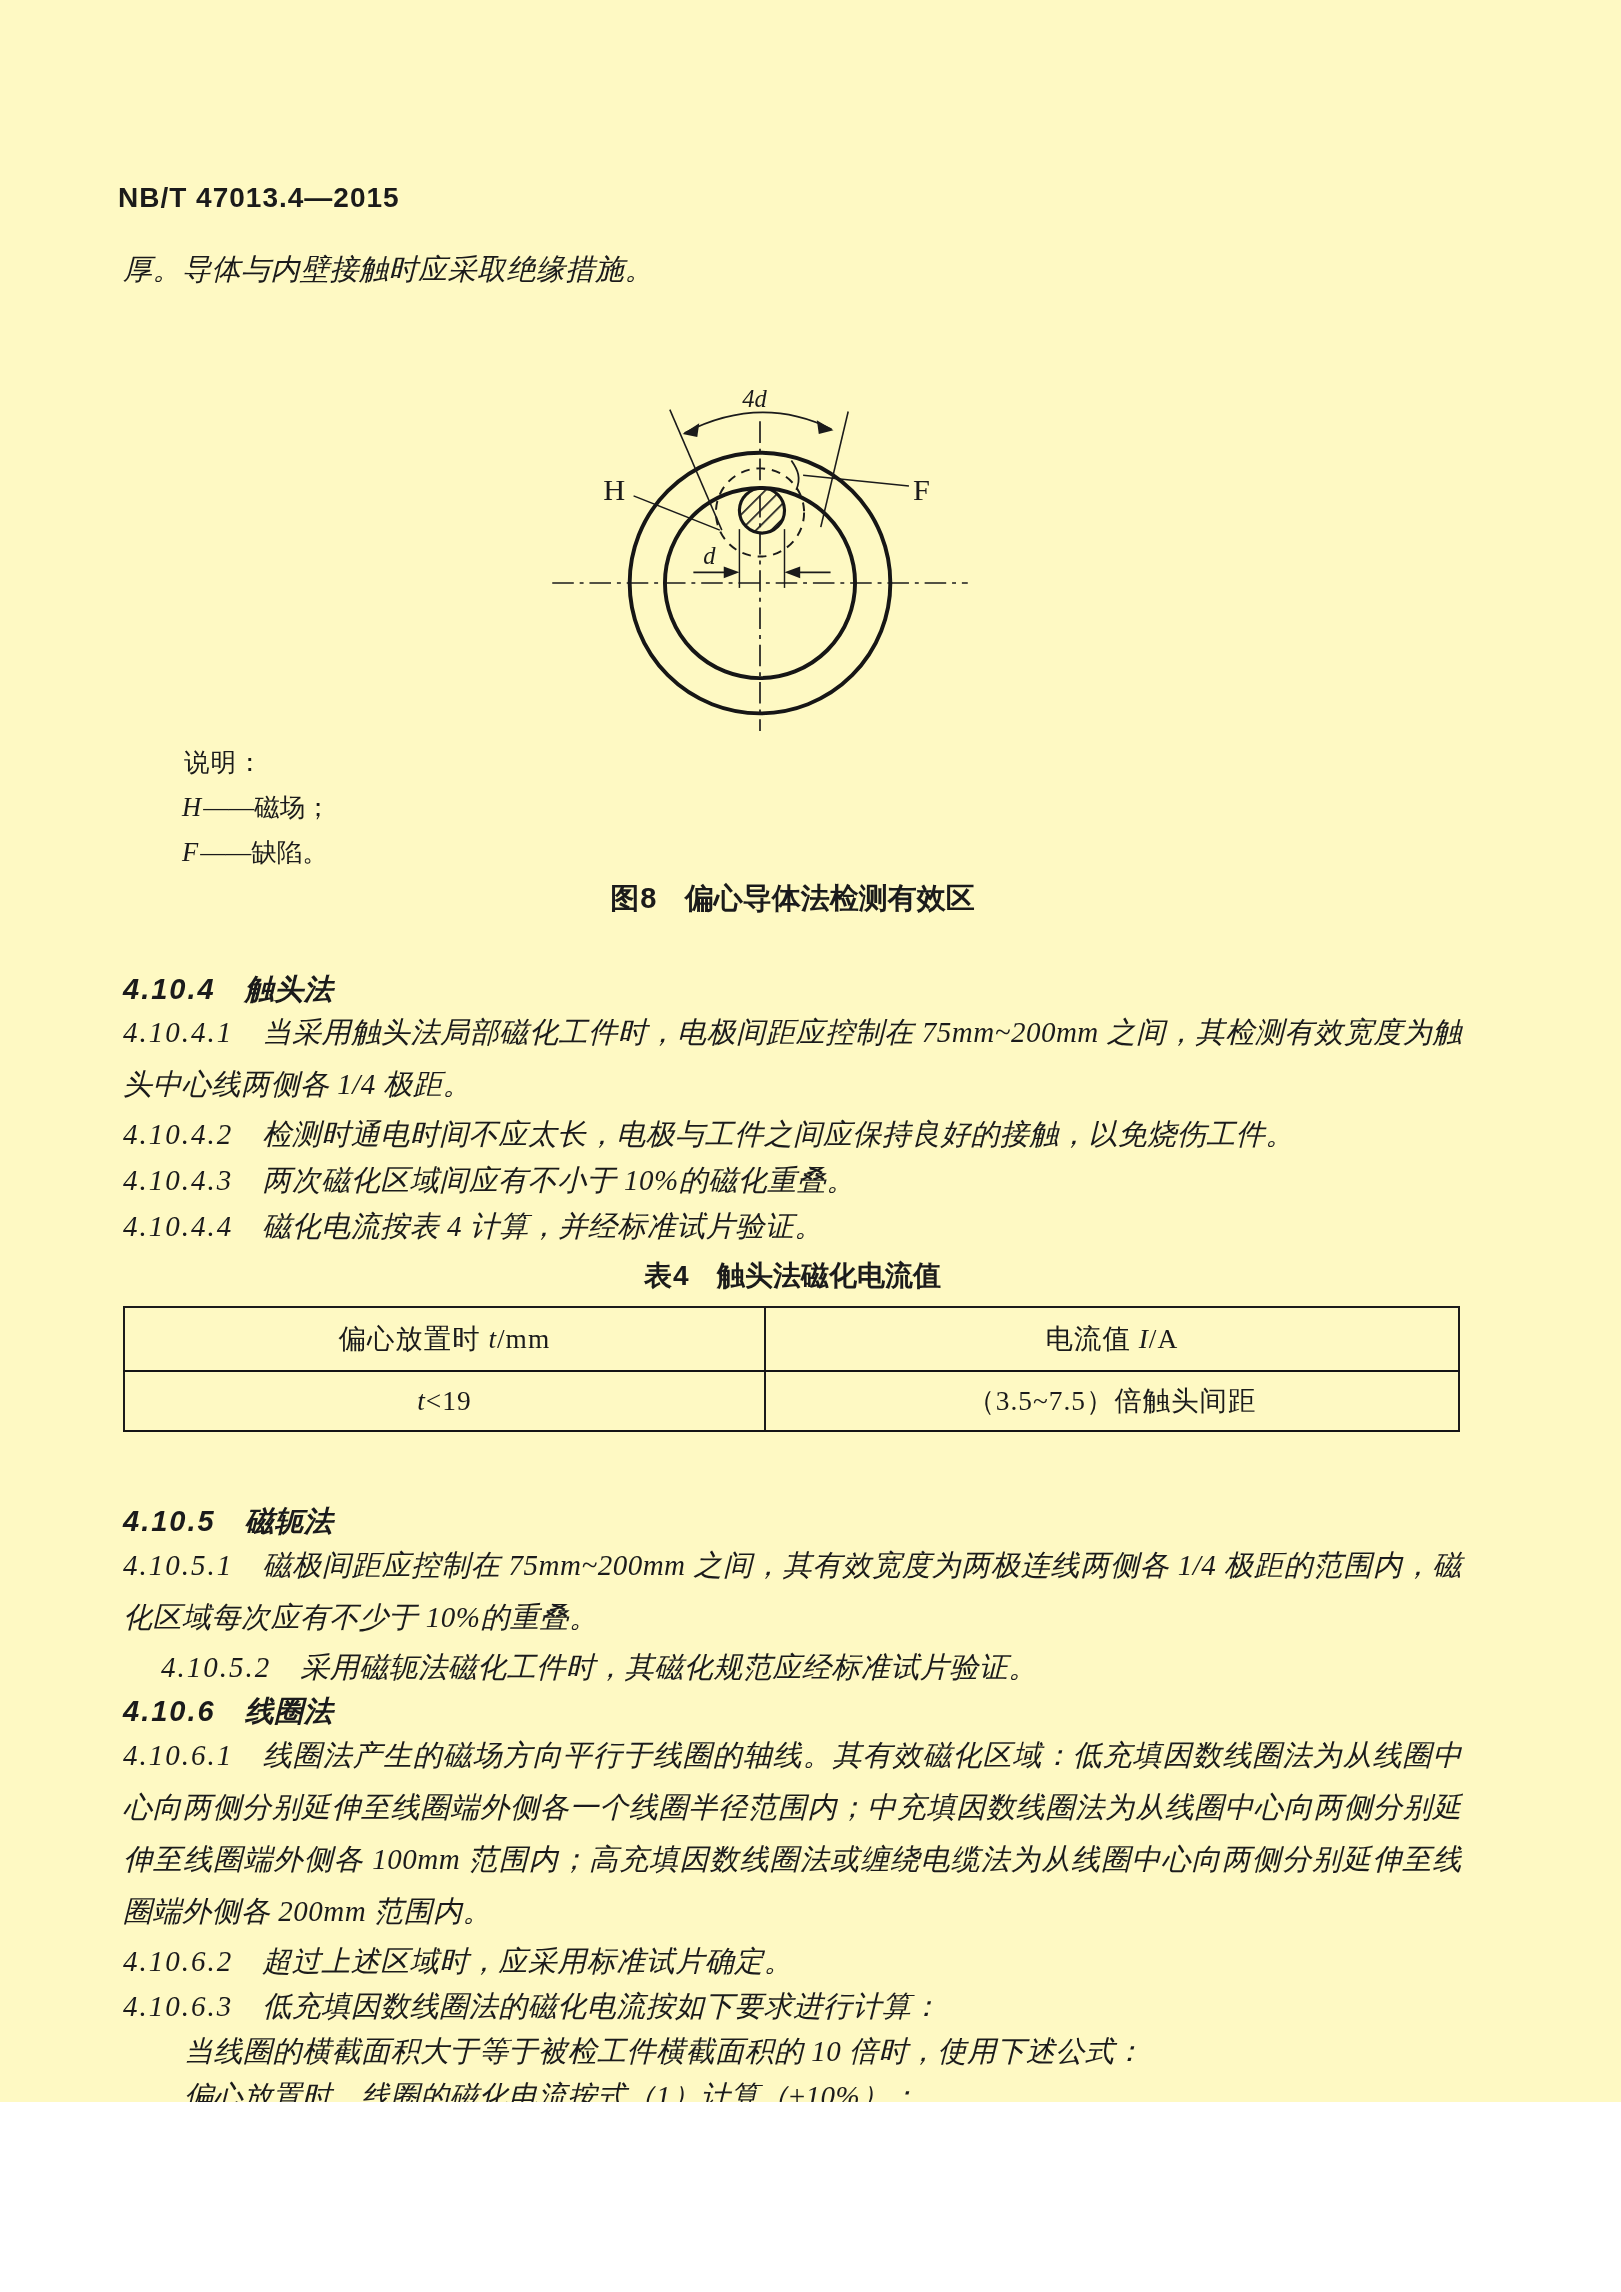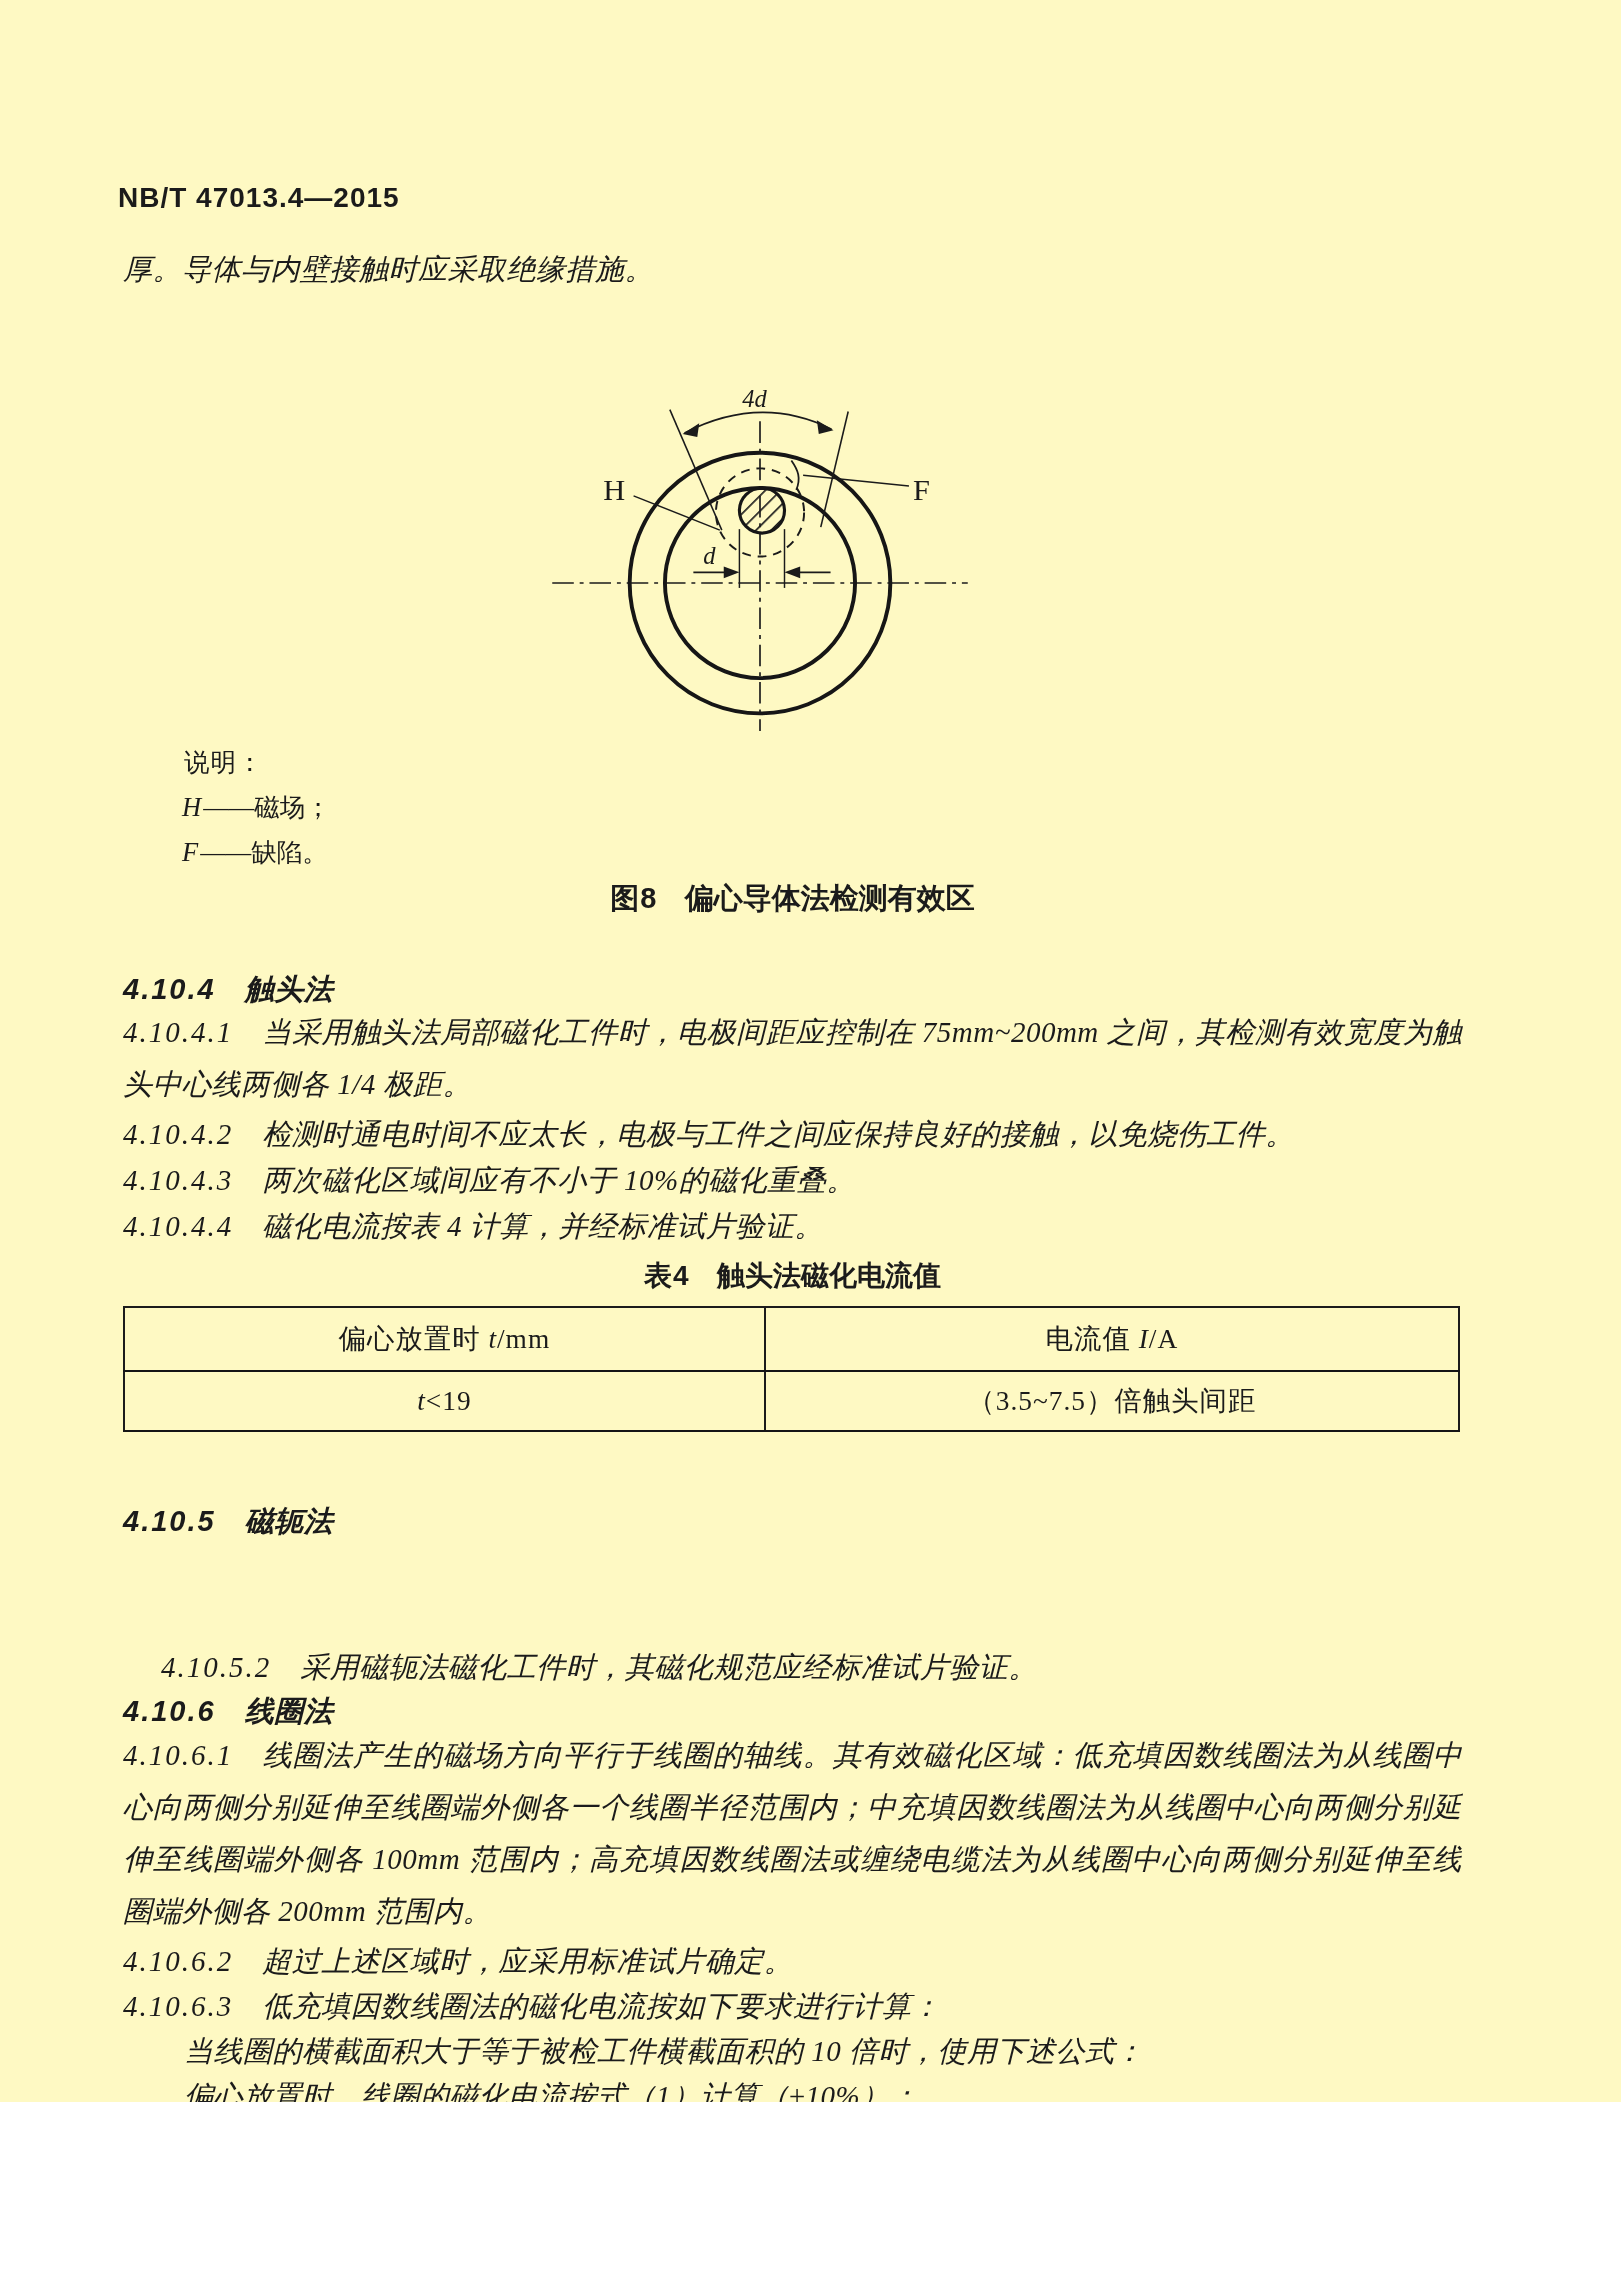--- a/index.html
+++ b/index.html
@@ -133,20 +133,21 @@
       <th><span>电流值 </span><span class="var">I</span><span>/A</span></th>
     </tr>
     <tr class="r1">
       <td><span class="var">t</span><span>&lt;19</span></td>
       <td><span>（3.5~7.5）倍触头间距</span></td>
     </tr>
   </tbody>
     </table>
 
   <div class="abs body-text para heading" style="top:1495px;"><span class="num">4.10.5</span><span>磁轭法</span></div>
+  <div class="abs body-text para" style="top:1539px;"><span class="num">4.10.5.1</span><span>磁极间距应控制在 75mm~200mm 之间，其有效宽度为两极连线两侧各 1/4 极距的范围内，磁化区域每次应有不少于 10%的重叠。</span></div>
   <div class="abs body-text para" style="top:1641px;margin-left:38px;"><span class="num">4.10.5.2</span><span>采用磁轭法磁化工件时，其磁化规范应经标准试片验证。</span></div>
   <div class="abs body-text para heading" style="top:1685px;"><span class="num">4.10.6</span><span>线圈法</span></div>
   <div class="abs body-text para" style="top:1729px;"><span class="num">4.10.6.1</span><span>线圈法产生的磁场方向平行于线圈的轴线。其有效磁化区域：低充填因数线圈法为从线圈中心向两侧分别延伸至线圈端外侧各一个线圈半径范围内；中充填因数线圈法为从线圈中心向两侧分别延伸至线圈端外侧各 100mm 范围内；高充填因数线圈法或缠绕电缆法为从线圈中心向两侧分别延伸至线圈端外侧各 200mm 范围内。</span></div>
   <div class="abs body-text para" style="top:1935px;"><span class="num">4.10.6.2</span><span>超过上述区域时，应采用标准试片确定。</span></div>
   <div class="abs body-text para" style="top:1980px;"><span class="num">4.10.6.3</span><span>低充填因数线圈法的磁化电流按如下要求进行计算：</span></div>
   <div class="abs body-text para indent" style="top:2025px;"><span>当线圈的横截面积大于等于被检工件横截面积的 10 倍时，使用下述公式：</span></div>
   <div class="abs body-text para indent" style="top:2070px;"><span>偏心放置时，线圈的磁化电流按式（1）计算（±10%）：</span></div>
 
   <div class="abs pageno">216</div>
 

